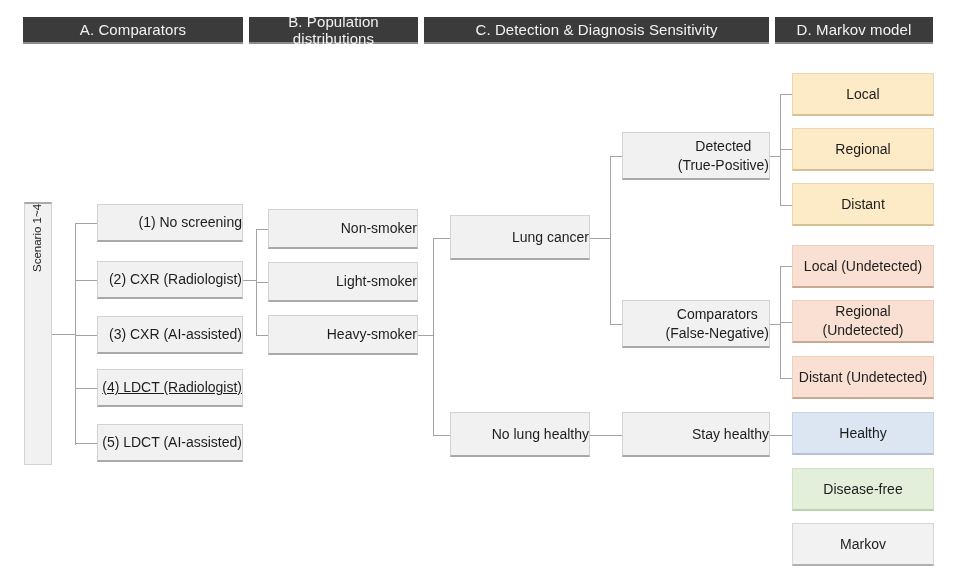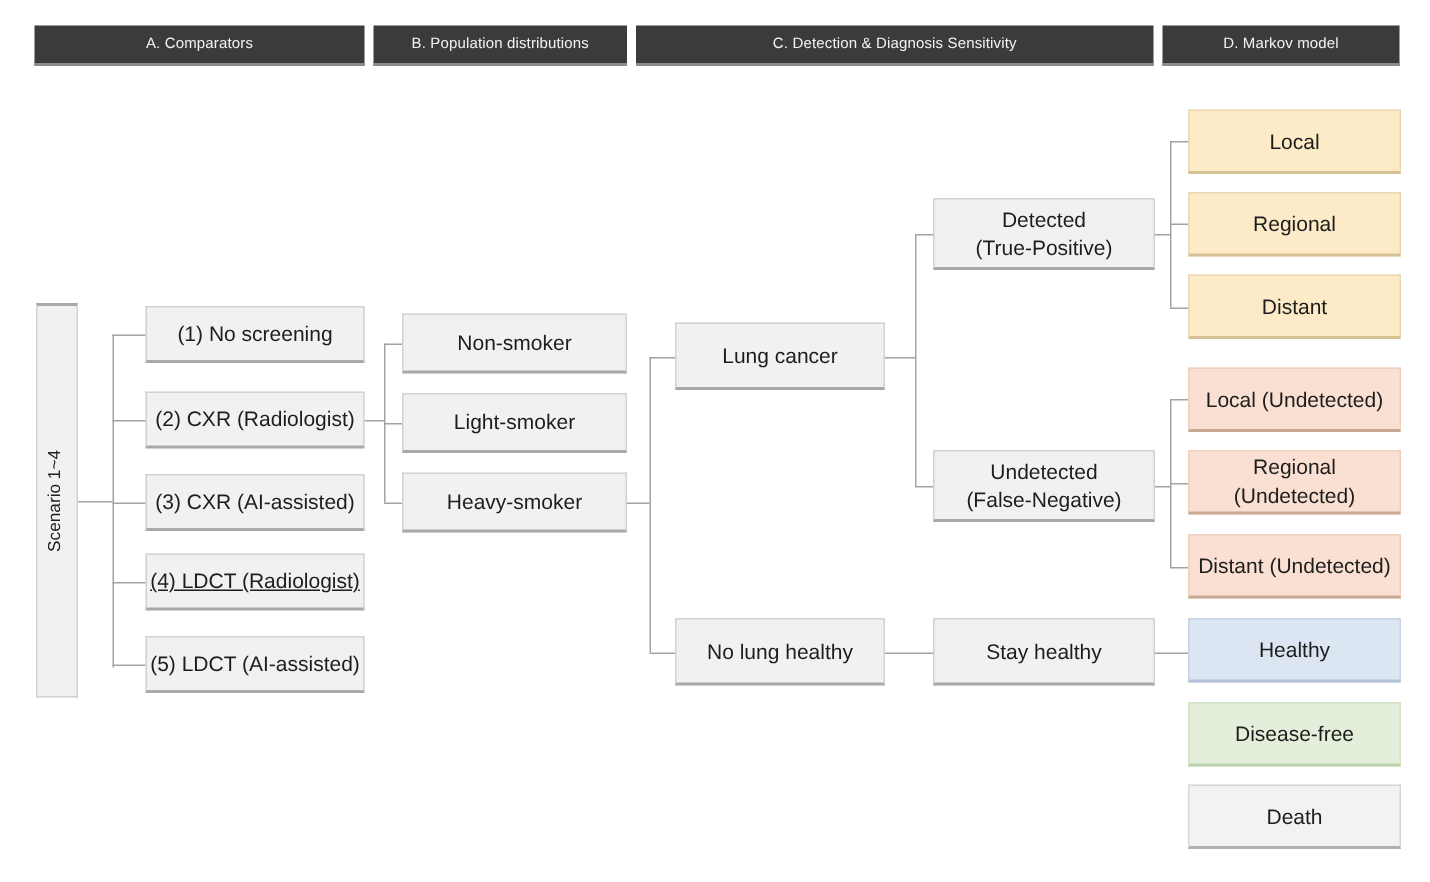--- a/index.html
+++ b/index.html
@@ -16,21 +16,21 @@
     height: 588px;
     background: #ffffff;
     overflow: hidden;
   }
 
   
   .hdr {
     position: absolute;
     background: #3b3b3b;
     color: #f2f2f2;
-    font-size: 10px;
+    font-size: 15px;
     display: flex;
     align-items: center;
     justify-content: center;
     text-align: center;
     border-bottom: 2px solid #8c8c8c;
     box-sizing: border-box;
     letter-spacing: 0.1px;
   }
 
   
@@ -42,21 +42,21 @@
     justify-content: center;
     text-align: center;
     font-size: 14px;
     color: #1d1d1d;
     line-height: 1.35;
     background: #f1f1f1;
     border: 1px solid #cfcfcf;
     border-right-color: #b4b4b4;
     border-bottom: 2px solid #a8a8a8;
   }
-  .node.gray  { background: #f1f1f1; border-color:#d2d2d2; border-bottom-color:#a9a9a9; }
+  .node.gray  { background: #f1f1f1; border-color:#d2d2d2; border-bottom-color:#a9a9a9;justify-content:flex-end; }
   .node.yellow{ background: #fdeac6; border-color:#e9d7b4; border-bottom-color:#d6c195; }
   .node.pink  { background: #f9e0d2; border-color:#eccfbe; border-bottom-color:#c9a894; }
   .node.blue  { background: #dce6f2; border-color:#c8d4e4; border-bottom-color:#b3c2d6; }
   .node.green { background: #e3efda; border-color:#d2e2c6; border-bottom-color:#bcd2ad; }
   .node.white { background: #f2f2f2; border-color:#d7d7d7; border-bottom-color:#b0b0b0; }
 
   
   .node.vertical {
     writing-mode: vertical-rl;
     transform: rotate(180deg);
@@ -116,21 +116,21 @@
   <div class="ln h" style="left:433px; top:435px; width:17px;"></div>
 
   <div class="node gray" style="left:622px; top:132px; width:148px; height:48px;">
     <div>
       <div>Detected</div>
       <div>(True-Positive)</div>
     </div>
   </div>
   <div class="node gray" style="left:622px; top:300px; width:148px; height:48px;">
     <div>
-      <div>Undetected</div>
+      <div>Comparators</div>
       <div>(False-Negative)</div>
     </div>
   </div>
   <div class="node gray" style="left:622px; top:412px; width:148px; height:45px;">Stay healthy</div>
 
   <div class="ln h" style="left:590px; top:238px; width:20px;"></div>
   <div class="ln v" style="left:610px; top:156px; height:168px;"></div>
   <div class="ln h" style="left:610px; top:156px; width:12px;"></div>
   <div class="ln h" style="left:610px; top:324px; width:12px;"></div>
 
@@ -139,21 +139,21 @@
   <div class="node yellow" style="left:792px; top:73px;  width:142px; height:43px;">Local</div>
   <div class="node yellow" style="left:792px; top:128px; width:142px; height:43px;">Regional</div>
   <div class="node yellow" style="left:792px; top:183px; width:142px; height:43px;">Distant</div>
 
   <div class="node pink" style="left:792px; top:245px; width:142px; height:43px;">Local (Undetected)</div>
   <div class="node pink" style="left:792px; top:300px; width:142px; height:43px;">Regional (Undetected)</div>
   <div class="node pink" style="left:792px; top:356px; width:142px; height:43px;">Distant (Undetected)</div>
 
   <div class="node blue" style="left:792px; top:412px; width:142px; height:43px;">Healthy</div>
   <div class="node green" style="left:792px; top:468px; width:142px; height:43px;">Disease-free</div>
-  <div class="node white" style="left:792px; top:523px; width:142px; height:43px;">Death</div>
+  <div class="node white" style="left:792px; top:523px; width:142px; height:43px;">Markov</div>
 
   <div class="ln h" style="left:770px; top:156px; width:10px;"></div>
   <div class="ln v" style="left:780px; top:94px; height:111px;"></div>
   <div class="ln h" style="left:780px; top:94px;  width:12px;"></div>
   <div class="ln h" style="left:780px; top:149px; width:12px;"></div>
   <div class="ln h" style="left:780px; top:205px; width:12px;"></div>
 
   <div class="ln h" style="left:770px; top:324px; width:10px;"></div>
   <div class="ln v" style="left:780px; top:266px; height:112px;"></div>
   <div class="ln h" style="left:780px; top:266px; width:12px;"></div>

